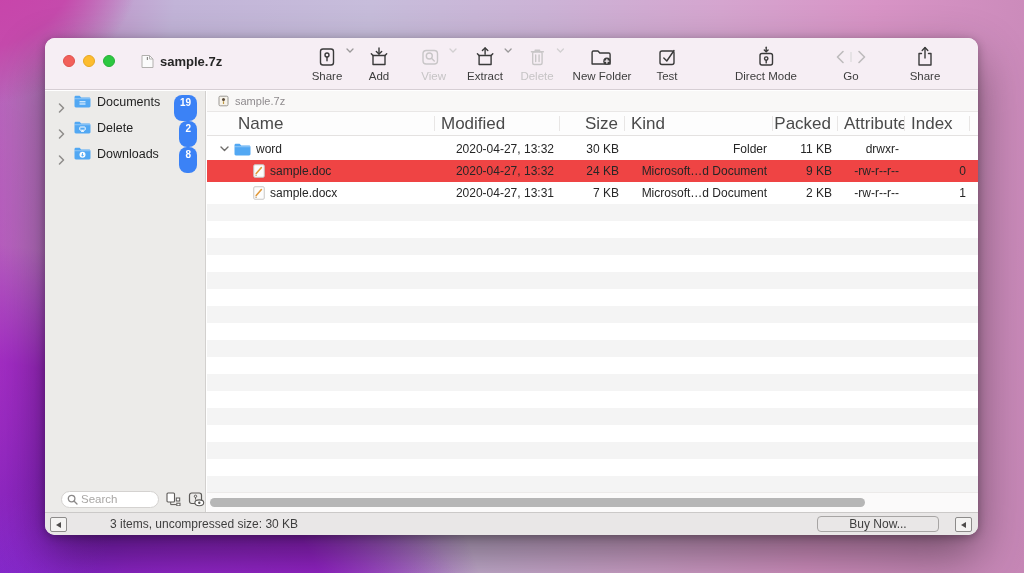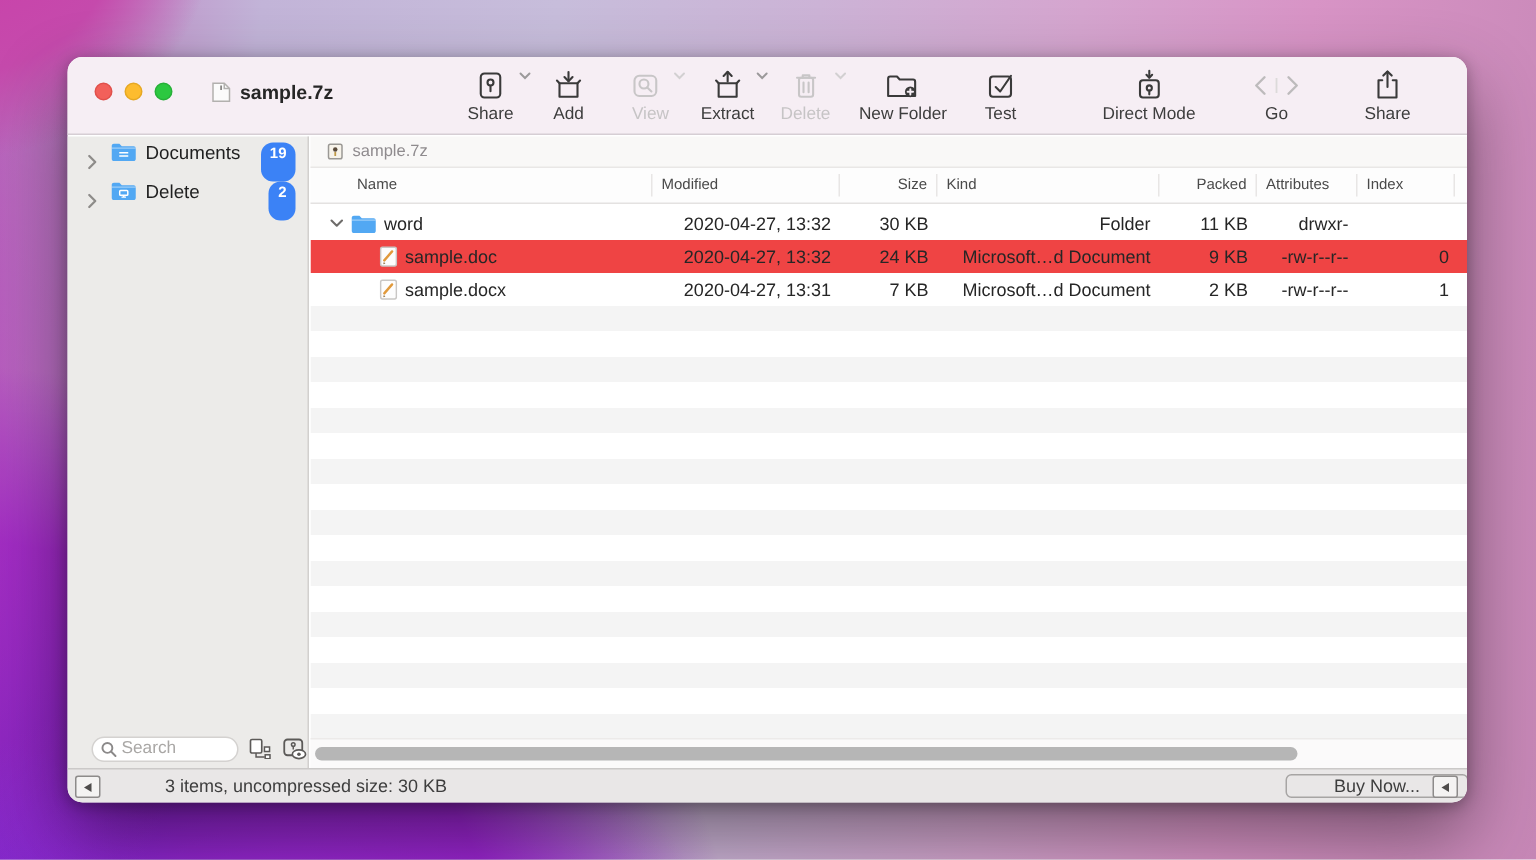--- a/index.html
+++ b/index.html
@@ -61,21 +61,21 @@
   .searchbox input::placeholder { color:#a9a7a5; }
   .mini-btn { margin-left:7px; display:flex; align-items:center; cursor:default; }
 
   
   .main { position:absolute; left:162px; top:53px; right:0; bottom:23px; background:#fff; }
   .pathbar { height:21px; background:#f9f8f7; border-bottom:1px solid #e9e7e6;
     display:flex; align-items:center; padding-left:11px; gap:6px; }
   .pathtext { font-size:11px; color:#8f8b8e; }
   .grid { display:grid; grid-template-columns:228px 125px 65px 148px 65px 67px 65px 1fr; }
   .header { height:24px; border-bottom:1px solid #e4e2e1; background:#fdfdfd;
-    font-size:10px; color:#4a4a4a; align-items:center; }
+    font-size:17px; color:#4a4a4a; align-items:center; }
   .hcell { border-right:1px solid #e8e6e5; height:15px; display:flex; align-items:center;
     padding:0 6px; white-space:nowrap; overflow:hidden; }
   .hcell.first { padding-left:31px; }
   .hcell.r { justify-content:flex-end; }
   .hcell.nob { border-right:none; }
   .rows { position:absolute; top:47px; left:0; right:0; bottom:20px; overflow:hidden; }
   .stripes { position:absolute; top:66px; left:0; right:0; bottom:0;
     background:repeating-linear-gradient(to bottom, #f4f4f4 0 17px, #ffffff 17px 34px); }
   .row { position:relative; height:22px; align-items:center; font-size:12px; color:#262626; cursor:default; }
   .row.alt { background:#ef4444; }
@@ -92,21 +92,21 @@
 
   
   .statusbar { position:absolute; left:0; right:0; bottom:0; height:23px;
     background:#e9e7e7; border-top:1px solid #cbc9c8; }
   .toggle { position:absolute; width:17px; height:15px; top:4px; border:1px solid #8d8b8a;
     border-radius:2px; background:#f4f3f2; display:flex; align-items:center; justify-content:center; }
   .toggle-left { left:5px; } .toggle-right { right:6px; }
   .tri { width:0; height:0; border-top:3.5px solid transparent; border-bottom:3.5px solid transparent;
     border-right:5px solid #4e4c4b; }
   .status-text { position:absolute; left:65px; top:4px; font-size:12px; color:#3e3e3e; }
-  .buy { position:absolute; left:812px; top:3px; width:122px; height:16px;
+  .buy { position:absolute; left:772px; top:3px; width:122px; height:16px;
     border:1px solid #a7a5a4; border-radius:4px; background:transparent;
     font-size:12px; color:#3e3e3e; display:flex; align-items:center; justify-content:center; cursor:default; }
 </style>
 </head>
 <body>
 
 <div class="wallpaper"></div>
 
 <div class="window">
 
@@ -284,20 +284,37 @@
             <path fill="#52a8f3" d="M0.5 2.2 C0.5 1.4 1.1 0.8 1.9 0.8 H5.6 L7.2 2.5 H15.1 C15.9 2.5 16.5 3.1 16.5 3.9 V11 C16.5 11.8 15.9 12.4 15.1 12.4 H1.9 C1.1 12.4 0.5 11.8 0.5 11 Z"></path>
             <rect x="0.5" y="3.3" width="16" height="0.9" fill="rgba(255,255,255,0.4)"></rect>
             <rect x="5.8" y="6" width="5.4" height="3.2" rx="0.6" fill="none" stroke="#fff" stroke-width="1"></rect>
             <path d="M8.5 9.2 V10.3 M7 10.4 H10" stroke="#fff" stroke-width="0.9"></path>
           </svg>
         </span>
         <span class="slabel">Delete</span>
         <span class="badge">2</span>
       </div>
 
+      <div class="srow">
+        <span class="disc">
+          <svg width="7" height="10" viewBox="0 0 7 10">
+              <polyline points="1.5,1 5.5,5 1.5,9" fill="none" stroke="#8e8c8a" stroke-width="1.5" stroke-linecap="round" stroke-linejoin="round"></polyline>
+            </svg>
+        </span>
+        <span class="foldwrap">
+          <svg width="17" height="13" viewBox="0 0 17 13">
+            <path fill="#52a8f3" d="M0.5 2.2 C0.5 1.4 1.1 0.8 1.9 0.8 H5.6 L7.2 2.5 H15.1 C15.9 2.5 16.5 3.1 16.5 3.9 V11 C16.5 11.8 15.9 12.4 15.1 12.4 H1.9 C1.1 12.4 0.5 11.8 0.5 11 Z"></path>
+            <rect x="0.5" y="3.3" width="16" height="0.9" fill="rgba(255,255,255,0.4)"></rect>
+            <circle cx="8.5" cy="7.7" r="3" fill="#fff"></circle>
+            <path d="M8.5 6 V9 M7.2 7.9 L8.5 9.2 L9.8 7.9" stroke="#52a8f3" stroke-width="0.9" fill="none"></path>
+          </svg>
+        </span>
+        <span class="slabel">Downloads</span>
+        <span class="badge">8</span>
+      </div>
     </div>
 
     <div class="sidebar-bottom">
       <div class="searchbox">
         <svg width="11" height="11" viewBox="0 0 11 11">
           <circle cx="4.6" cy="4.6" r="3.3" fill="none" stroke="#8b8989" stroke-width="1.3"></circle>
           <path d="M7.2 7.2 L10 10" stroke="#8b8989" stroke-width="1.3" stroke-linecap="round"></path>
         </svg>
         <input type="text" placeholder="Search" style="">
       </div>

